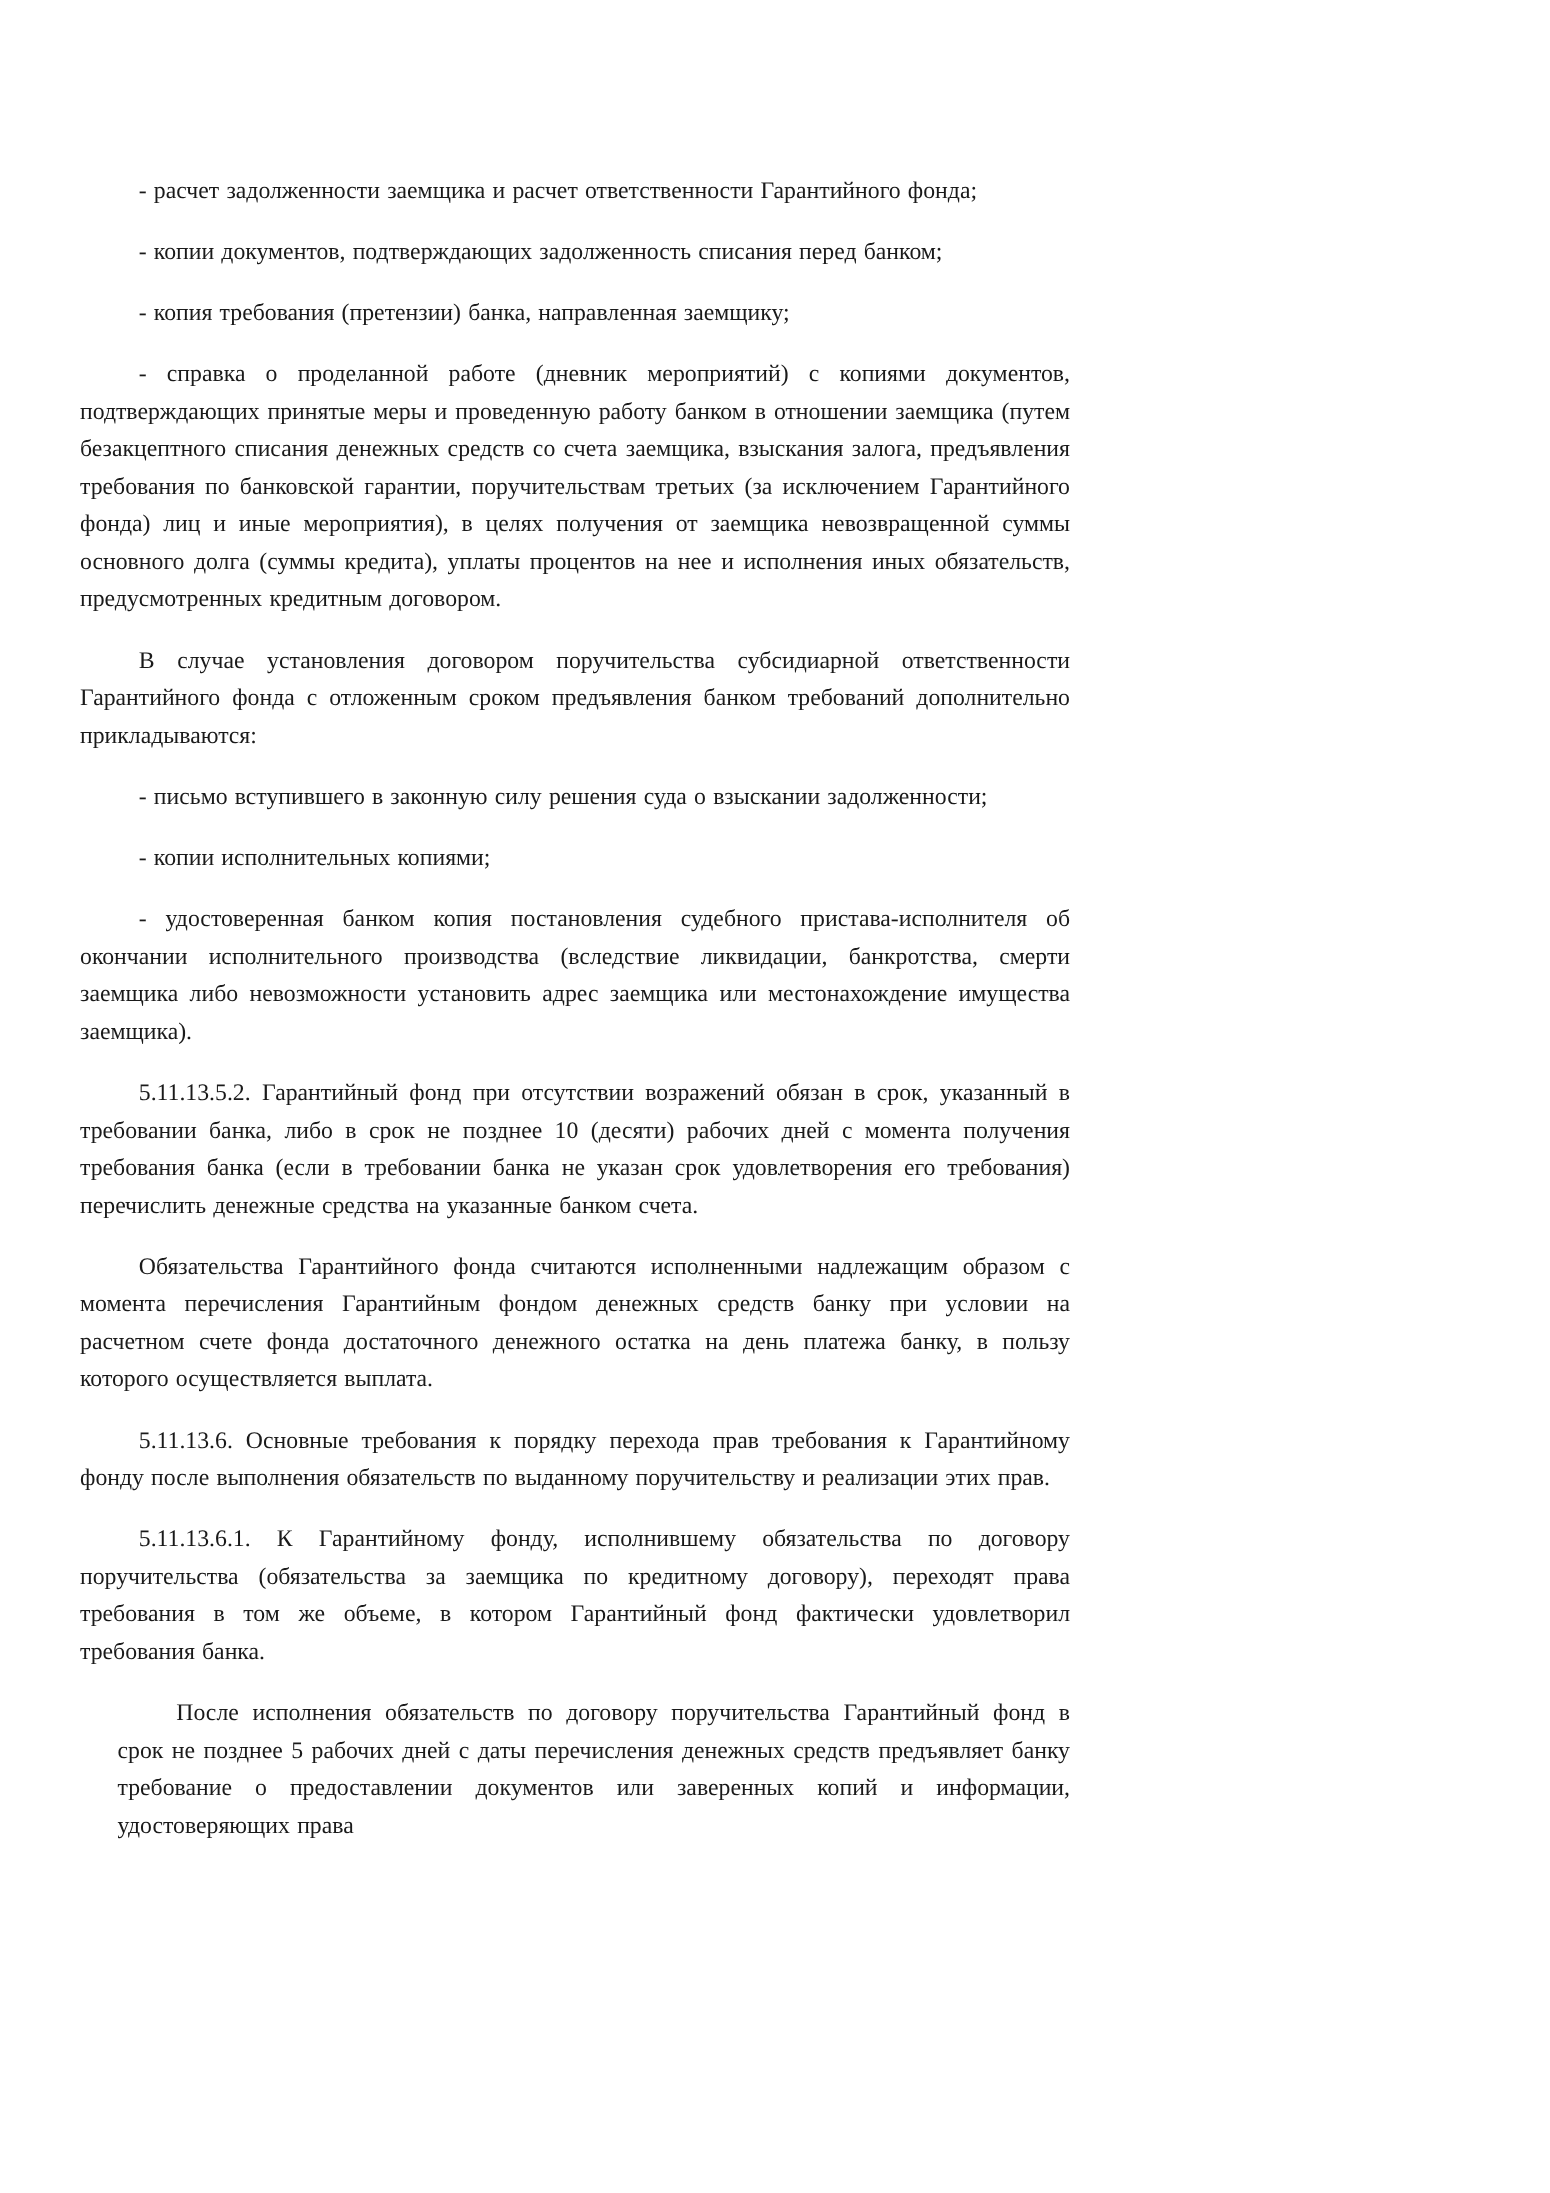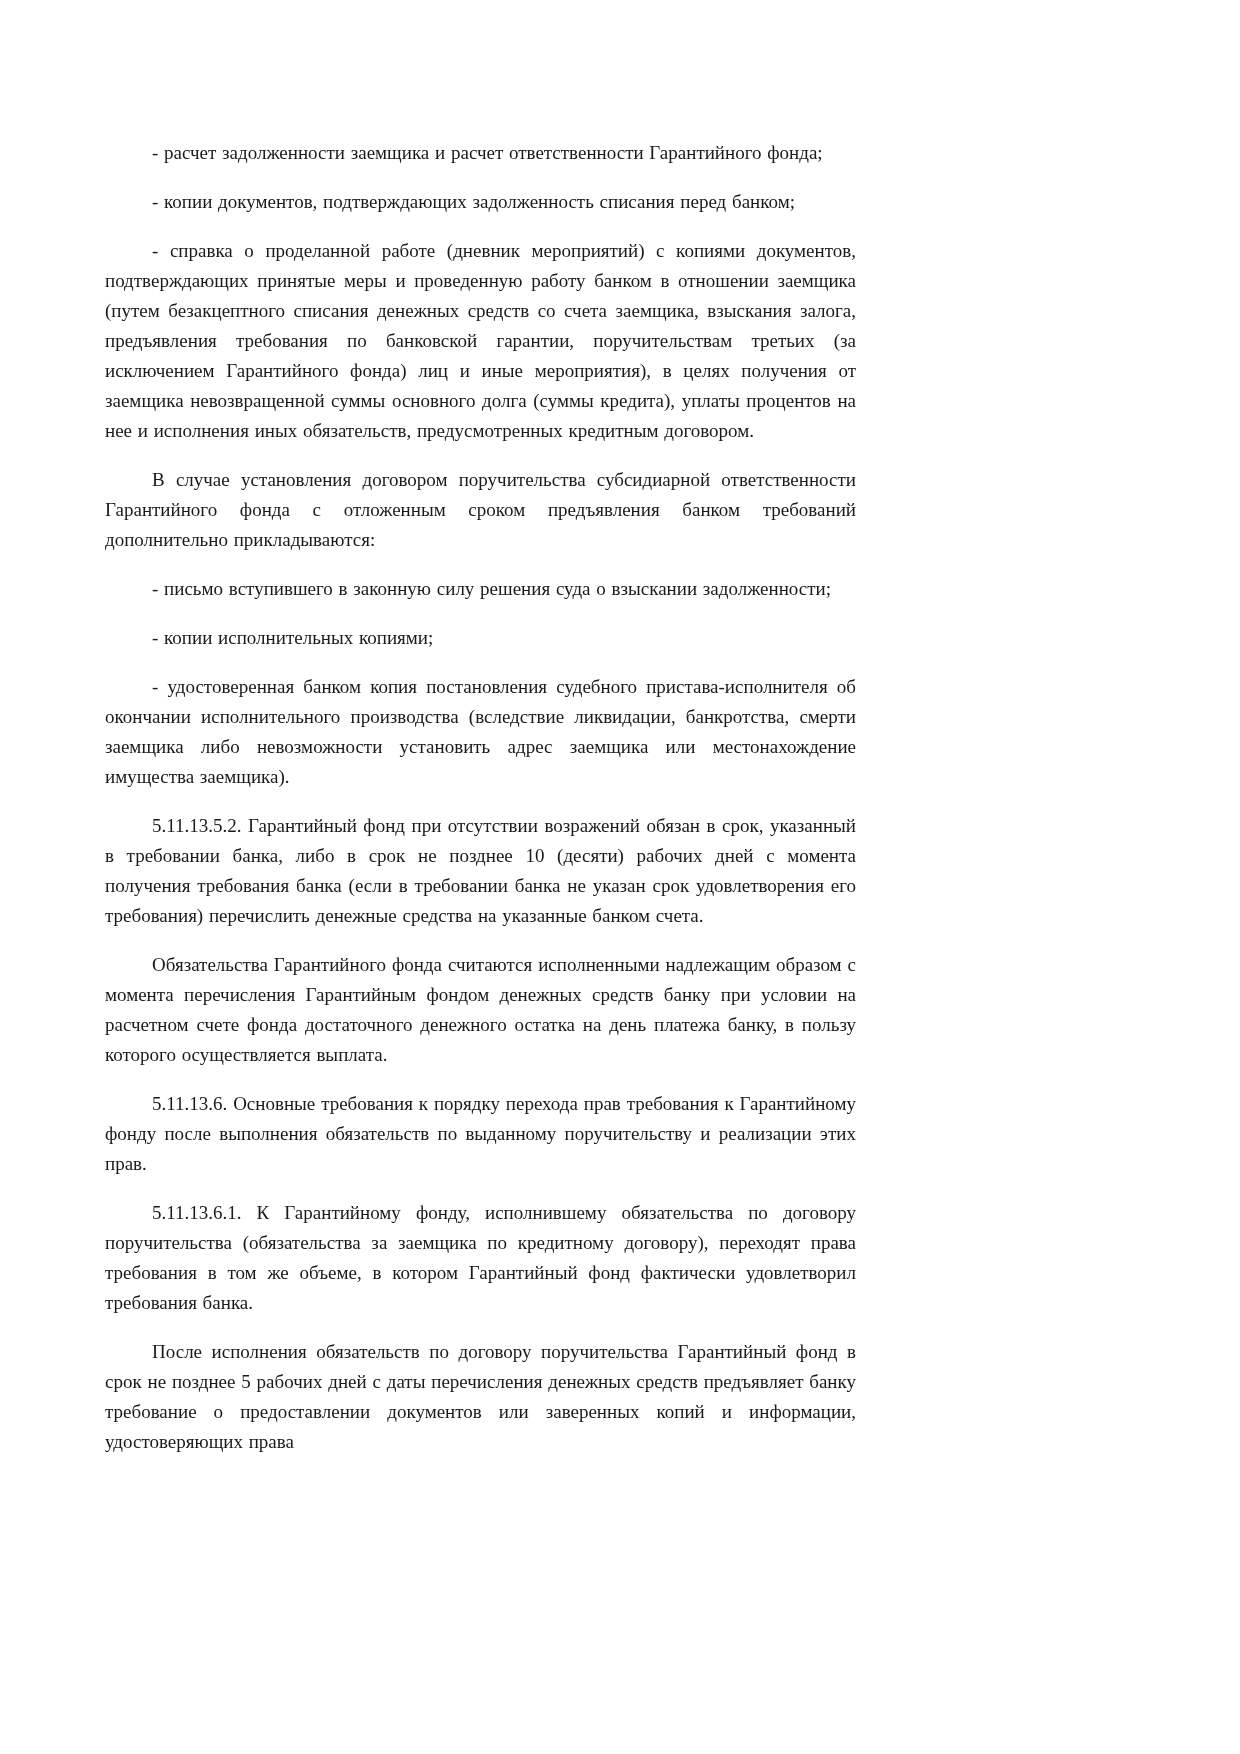--- a/index.html
+++ b/index.html
@@ -10,41 +10,43 @@
   body {
     width: 1240px;
     min-height: 1754px;
     font-family: "Liberation Serif", "DejaVu Serif", serif;
     color: #1a1a1a;
   }
   .page {
     box-sizing: border-box;
     width: 1036px;
     min-height: 1754px;
-    padding: 138px 180px 80px 105px;
+    padding: 138px 180px 80px 64px;
     background: #ffffff;
   }
   .para {
     margin: 0 0 19px 0;
     font-size: 19px;
     line-height: 30px;
     text-align: justify;
     text-indent: 47px;
     word-spacing: 1px;
   }
   .para:last-child {
     margin-bottom: 0;
+    margin-left: 30px;
   }
 </style>
 </head>
 <body>
 
 <div class="page">
   <p class="para">- расчет задолженности заемщика и расчет ответственности Гарантийного фонда;</p>
   <p class="para">- копии документов, подтверждающих задолженность списания перед банком;</p>
+  <p class="para">- копия требования (претензии) банка, направленная заемщику;</p>
   <p class="para">- справка о проделанной работе (дневник мероприятий) с копиями документов, подтверждающих принятые меры и проведенную работу банком в отношении заемщика (путем безакцептного списания денежных средств со счета заемщика, взыскания залога, предъявления требования по банковской гарантии, поручительствам третьих (за исключением Гарантийного фонда) лиц и иные мероприятия), в целях получения от заемщика невозвращенной суммы основного долга (суммы кредита), уплаты процентов на нее и исполнения иных обязательств, предусмотренных кредитным договором.</p>
   <p class="para">В случае установления договором поручительства субсидиарной ответственности Гарантийного фонда с отложенным сроком предъявления банком требований дополнительно прикладываются:</p>
   <p class="para">- письмо вступившего в законную силу решения суда о взыскании задолженности;</p>
   <p class="para">- копии исполнительных копиями;</p>
   <p class="para">- удостоверенная банком копия постановления судебного пристава-исполнителя об окончании исполнительного производства (вследствие ликвидации, банкротства, смерти заемщика либо невозможности установить адрес заемщика или местонахождение имущества заемщика).</p>
   <p class="para">5.11.13.5.2. Гарантийный фонд при отсутствии возражений обязан в срок, указанный в требовании банка, либо в срок не позднее 10 (десяти) рабочих дней с момента получения требования банка (если в требовании банка не указан срок удовлетворения его требования) перечислить денежные средства на указанные банком счета.</p>
   <p class="para">Обязательства Гарантийного фонда считаются исполненными надлежащим образом с момента перечисления Гарантийным фондом денежных средств банку при условии на расчетном счете фонда достаточного денежного остатка на день платежа банку, в пользу которого осуществляется выплата.</p>
   <p class="para">5.11.13.6. Основные требования к порядку перехода прав требования к Гарантийному фонду после выполнения обязательств по выданному поручительству и реализации этих прав.</p>
   <p class="para">5.11.13.6.1. К Гарантийному фонду, исполнившему обязательства по договору поручительства (обязательства за заемщика по кредитному договору), переходят права требования в том же объеме, в котором Гарантийный фонд фактически удовлетворил требования банка.</p>
   <p class="para">После исполнения обязательств по договору поручительства Гарантийный фонд в срок не позднее 5 рабочих дней с даты перечисления денежных средств предъявляет банку требование о предоставлении документов или заверенных копий и информации, удостоверяющих права</p>

